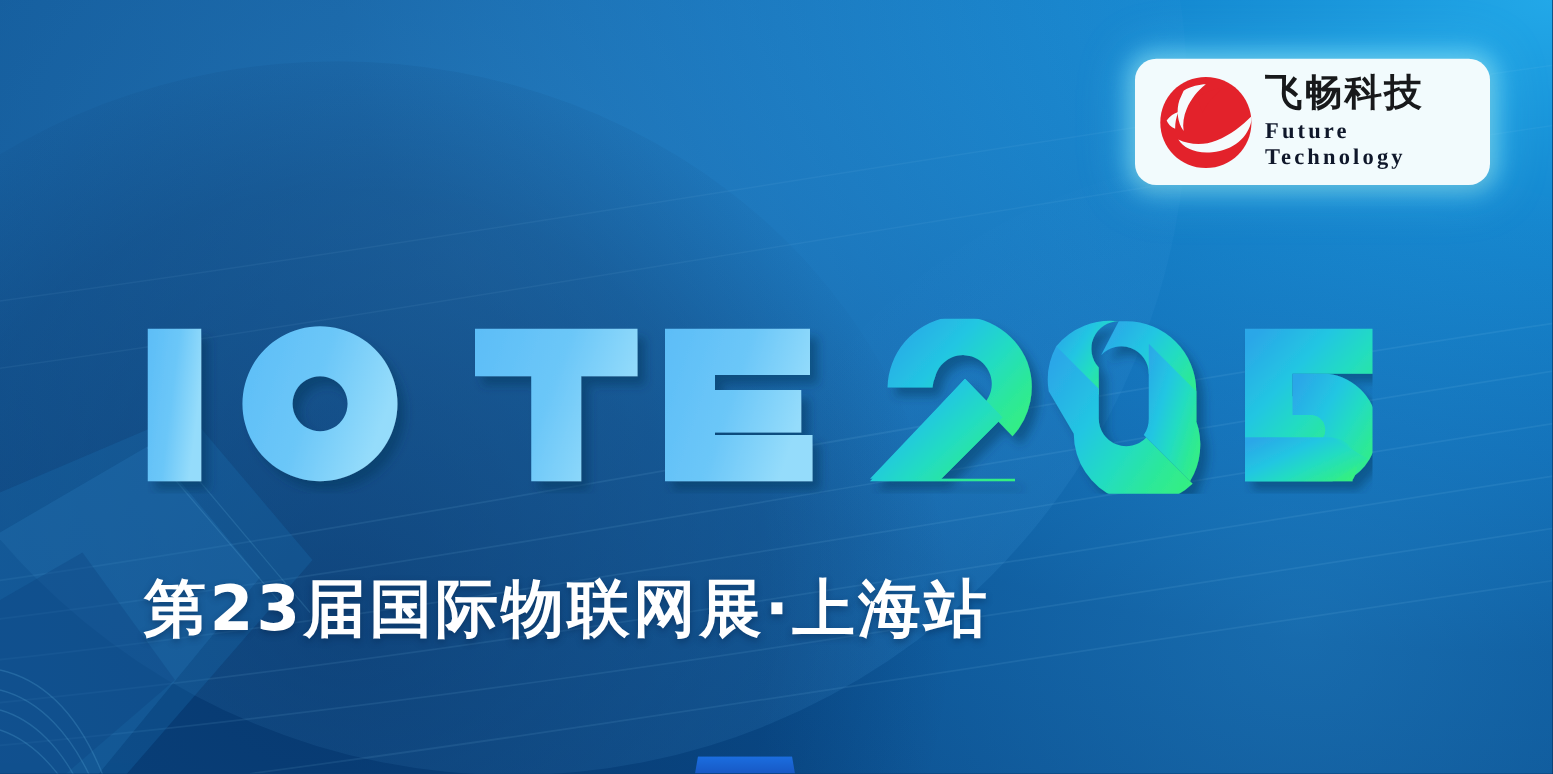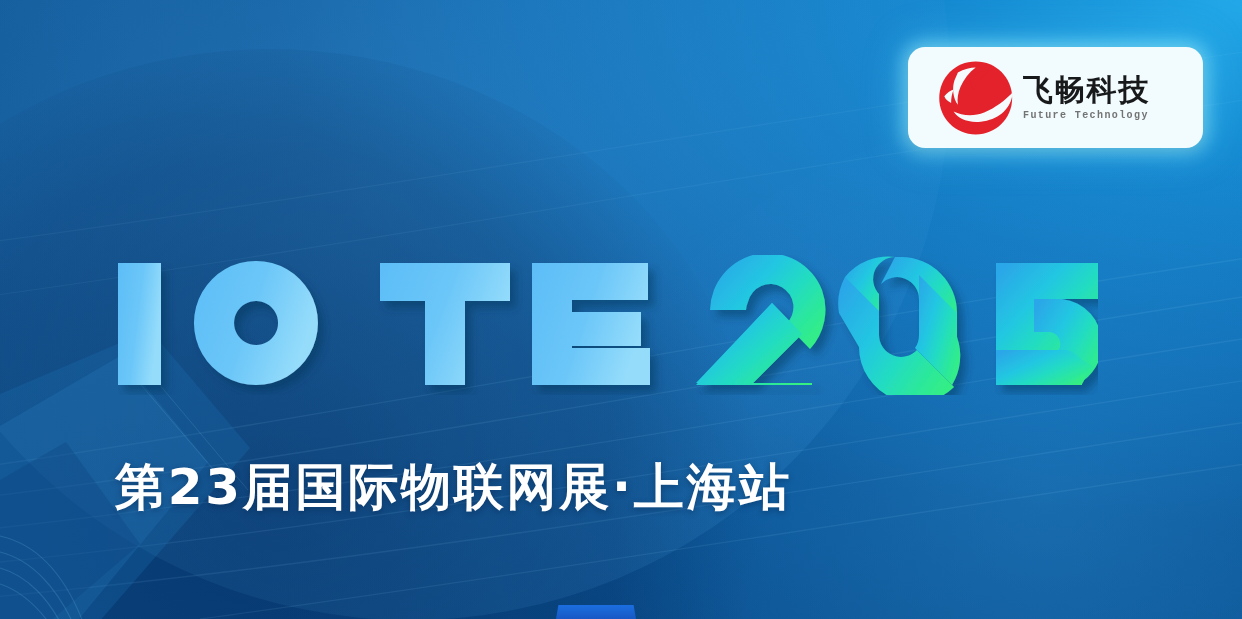--- a/index.html
+++ b/index.html
@@ -63,37 +63,36 @@
 
   
   #logo-card{
     position:absolute;left:908px;top:47px;width:284px;height:101px;
     background:#f2fbfd;
     border-radius:17px;
     display:flex;align-items:center;
     box-shadow:0 0 16px 5px rgba(150,240,255,.55),
                0 0 34px 12px rgba(90,215,255,.28),
                0 3px 10px rgba(4,40,80,.25);
-    padding-left:11px;
   }
   #logo-mark{
     width:86px;height:78px;margin-left:12px;flex:0 0 auto;
   }
   #logo-text{
     display:flex;flex-direction:column;justify-content:center;
     margin-left:6px;
   }
   #logo-cn{
     font-family:"DejaVu Sans","Liberation Sans",sans-serif;
     font-size:30px;font-weight:700;color:#18191b;letter-spacing:.06em;
     line-height:1.06;
   }
   #logo-en{
-    font-family:Liberation Mono, monospace;
-    font-size:10px;font-weight:700;color:#737373;letter-spacing:.14em;
+    font-family:Liberation Serif, serif;
+    font-size:18px;font-weight:700;color:#0f172a;letter-spacing:.14em;
     margin-top:4px;
   }
 </style>
 </head>
 <body>
 
 <div id="banner">
 
   <div class="bg-layer" id="bg-sphere"></div>
   <div class="bg-layer" id="bg-glow-right"></div>

